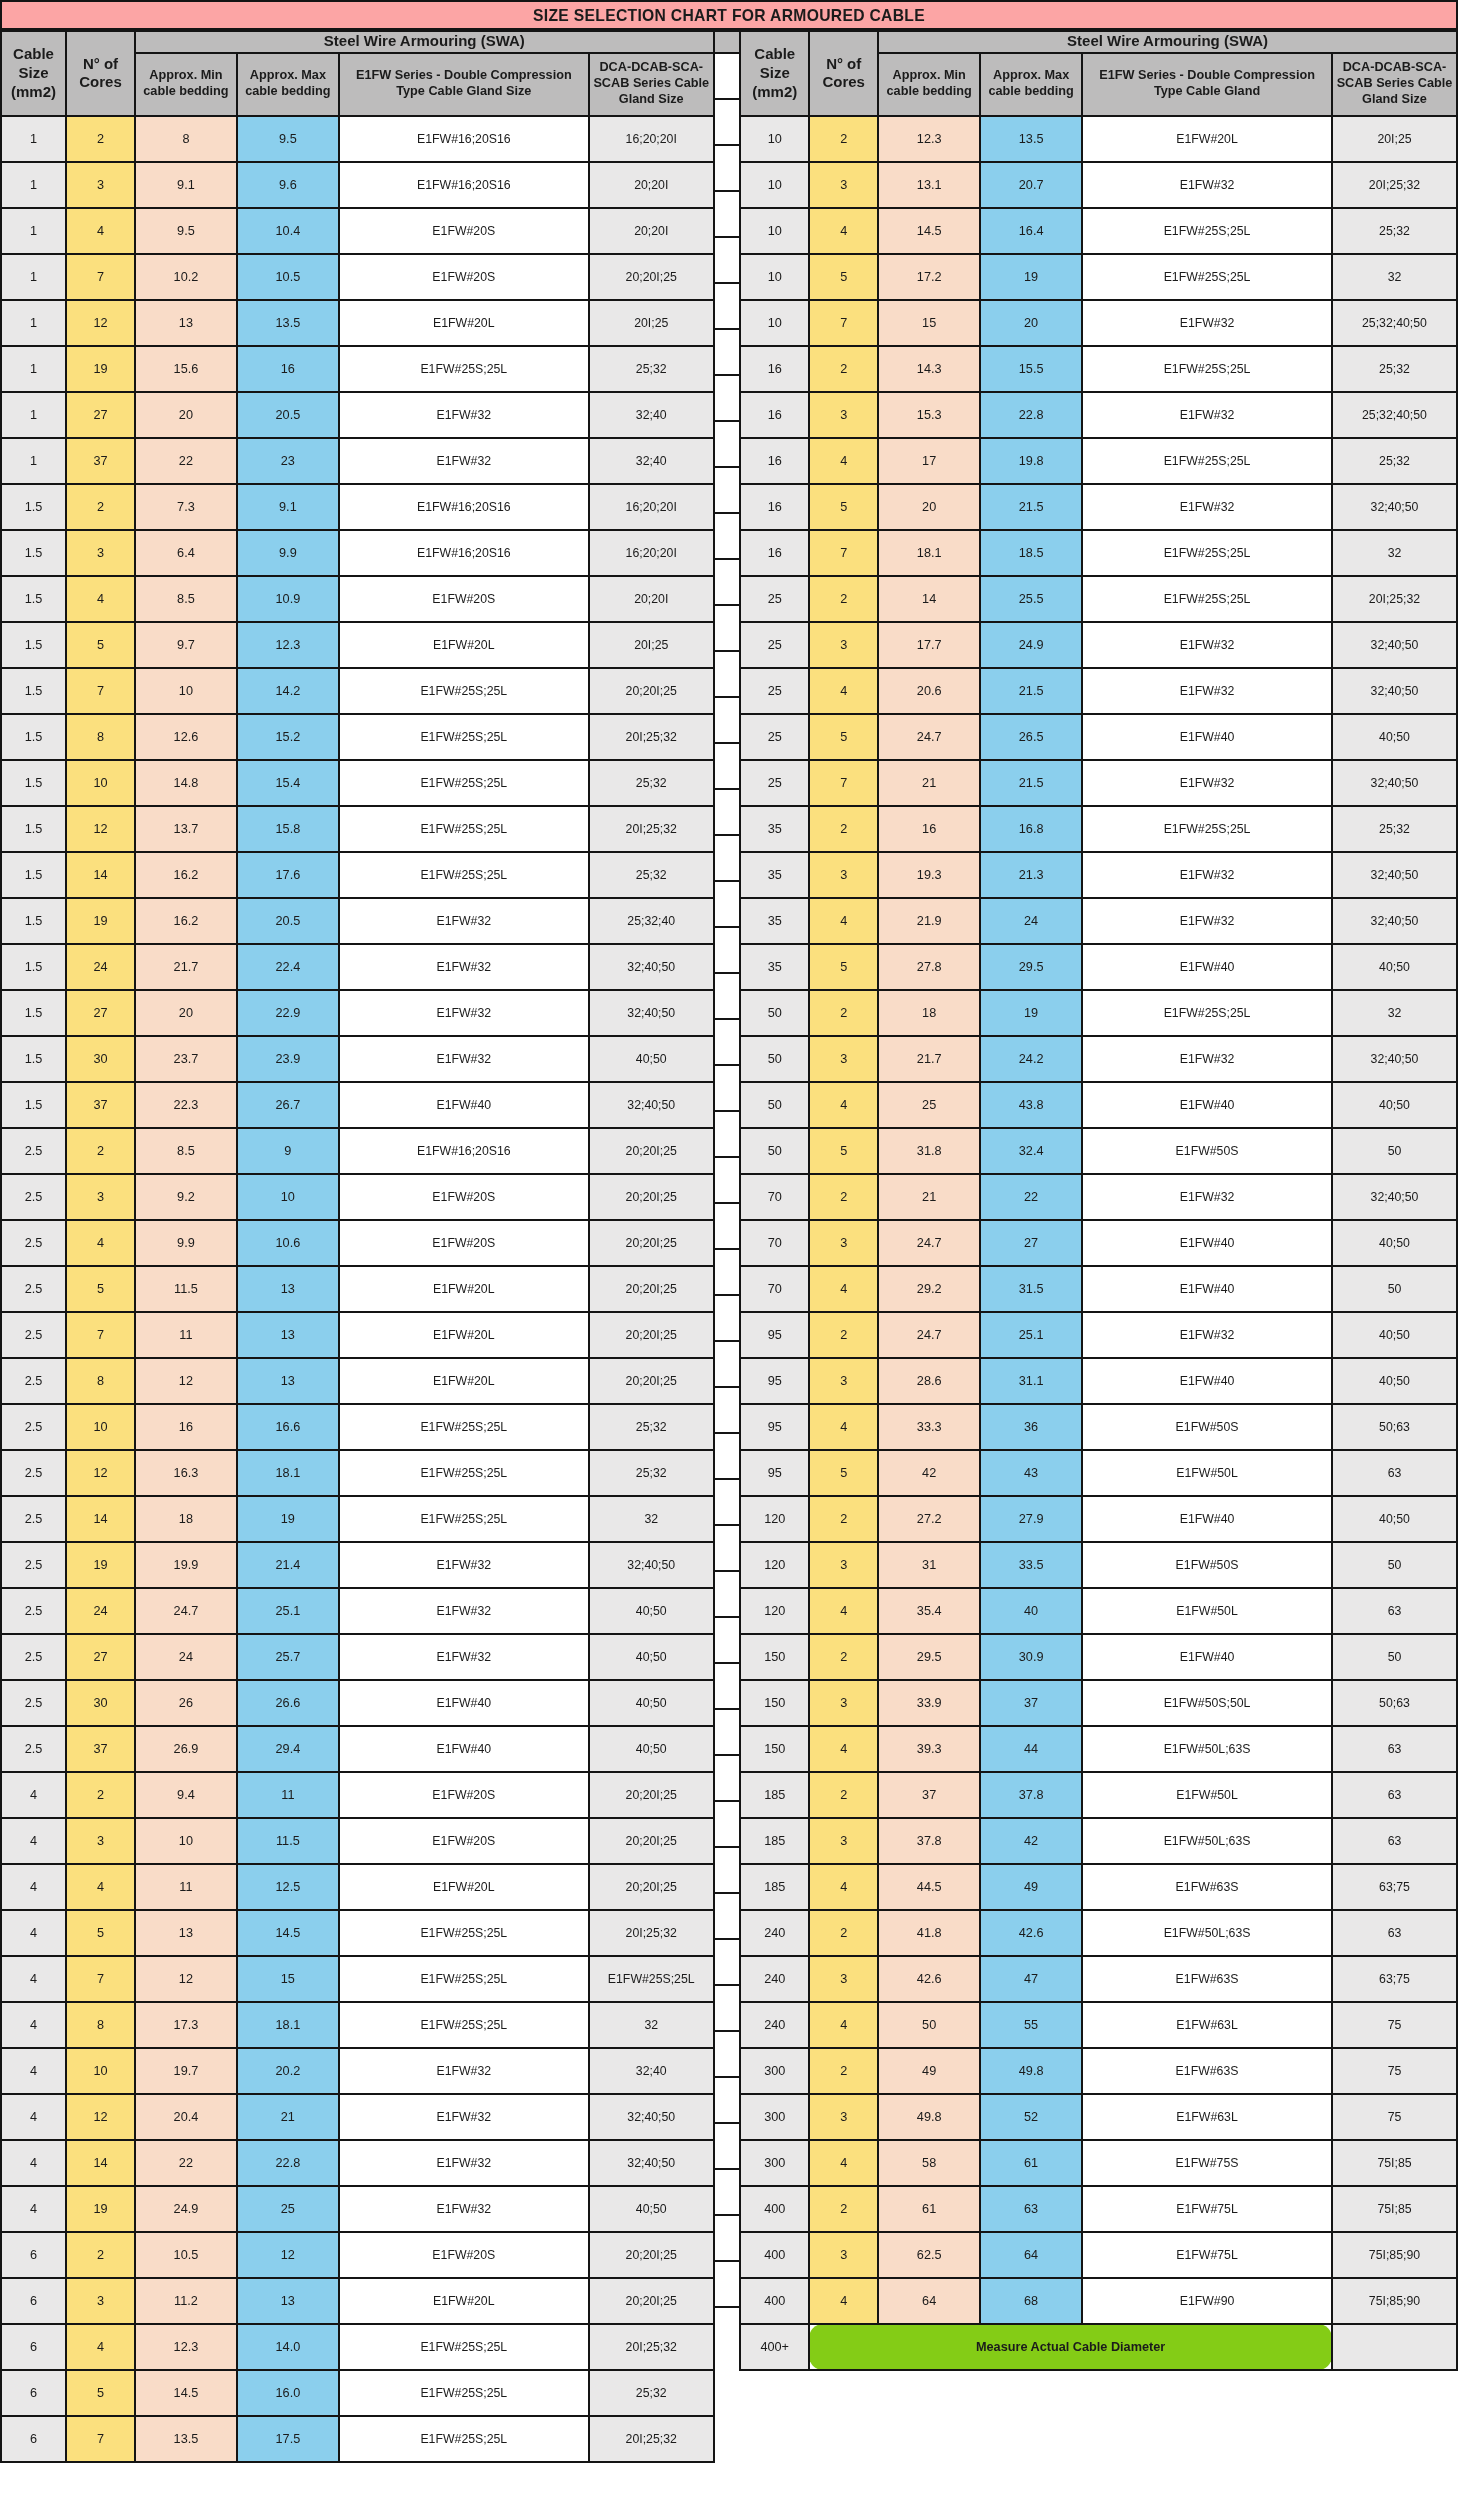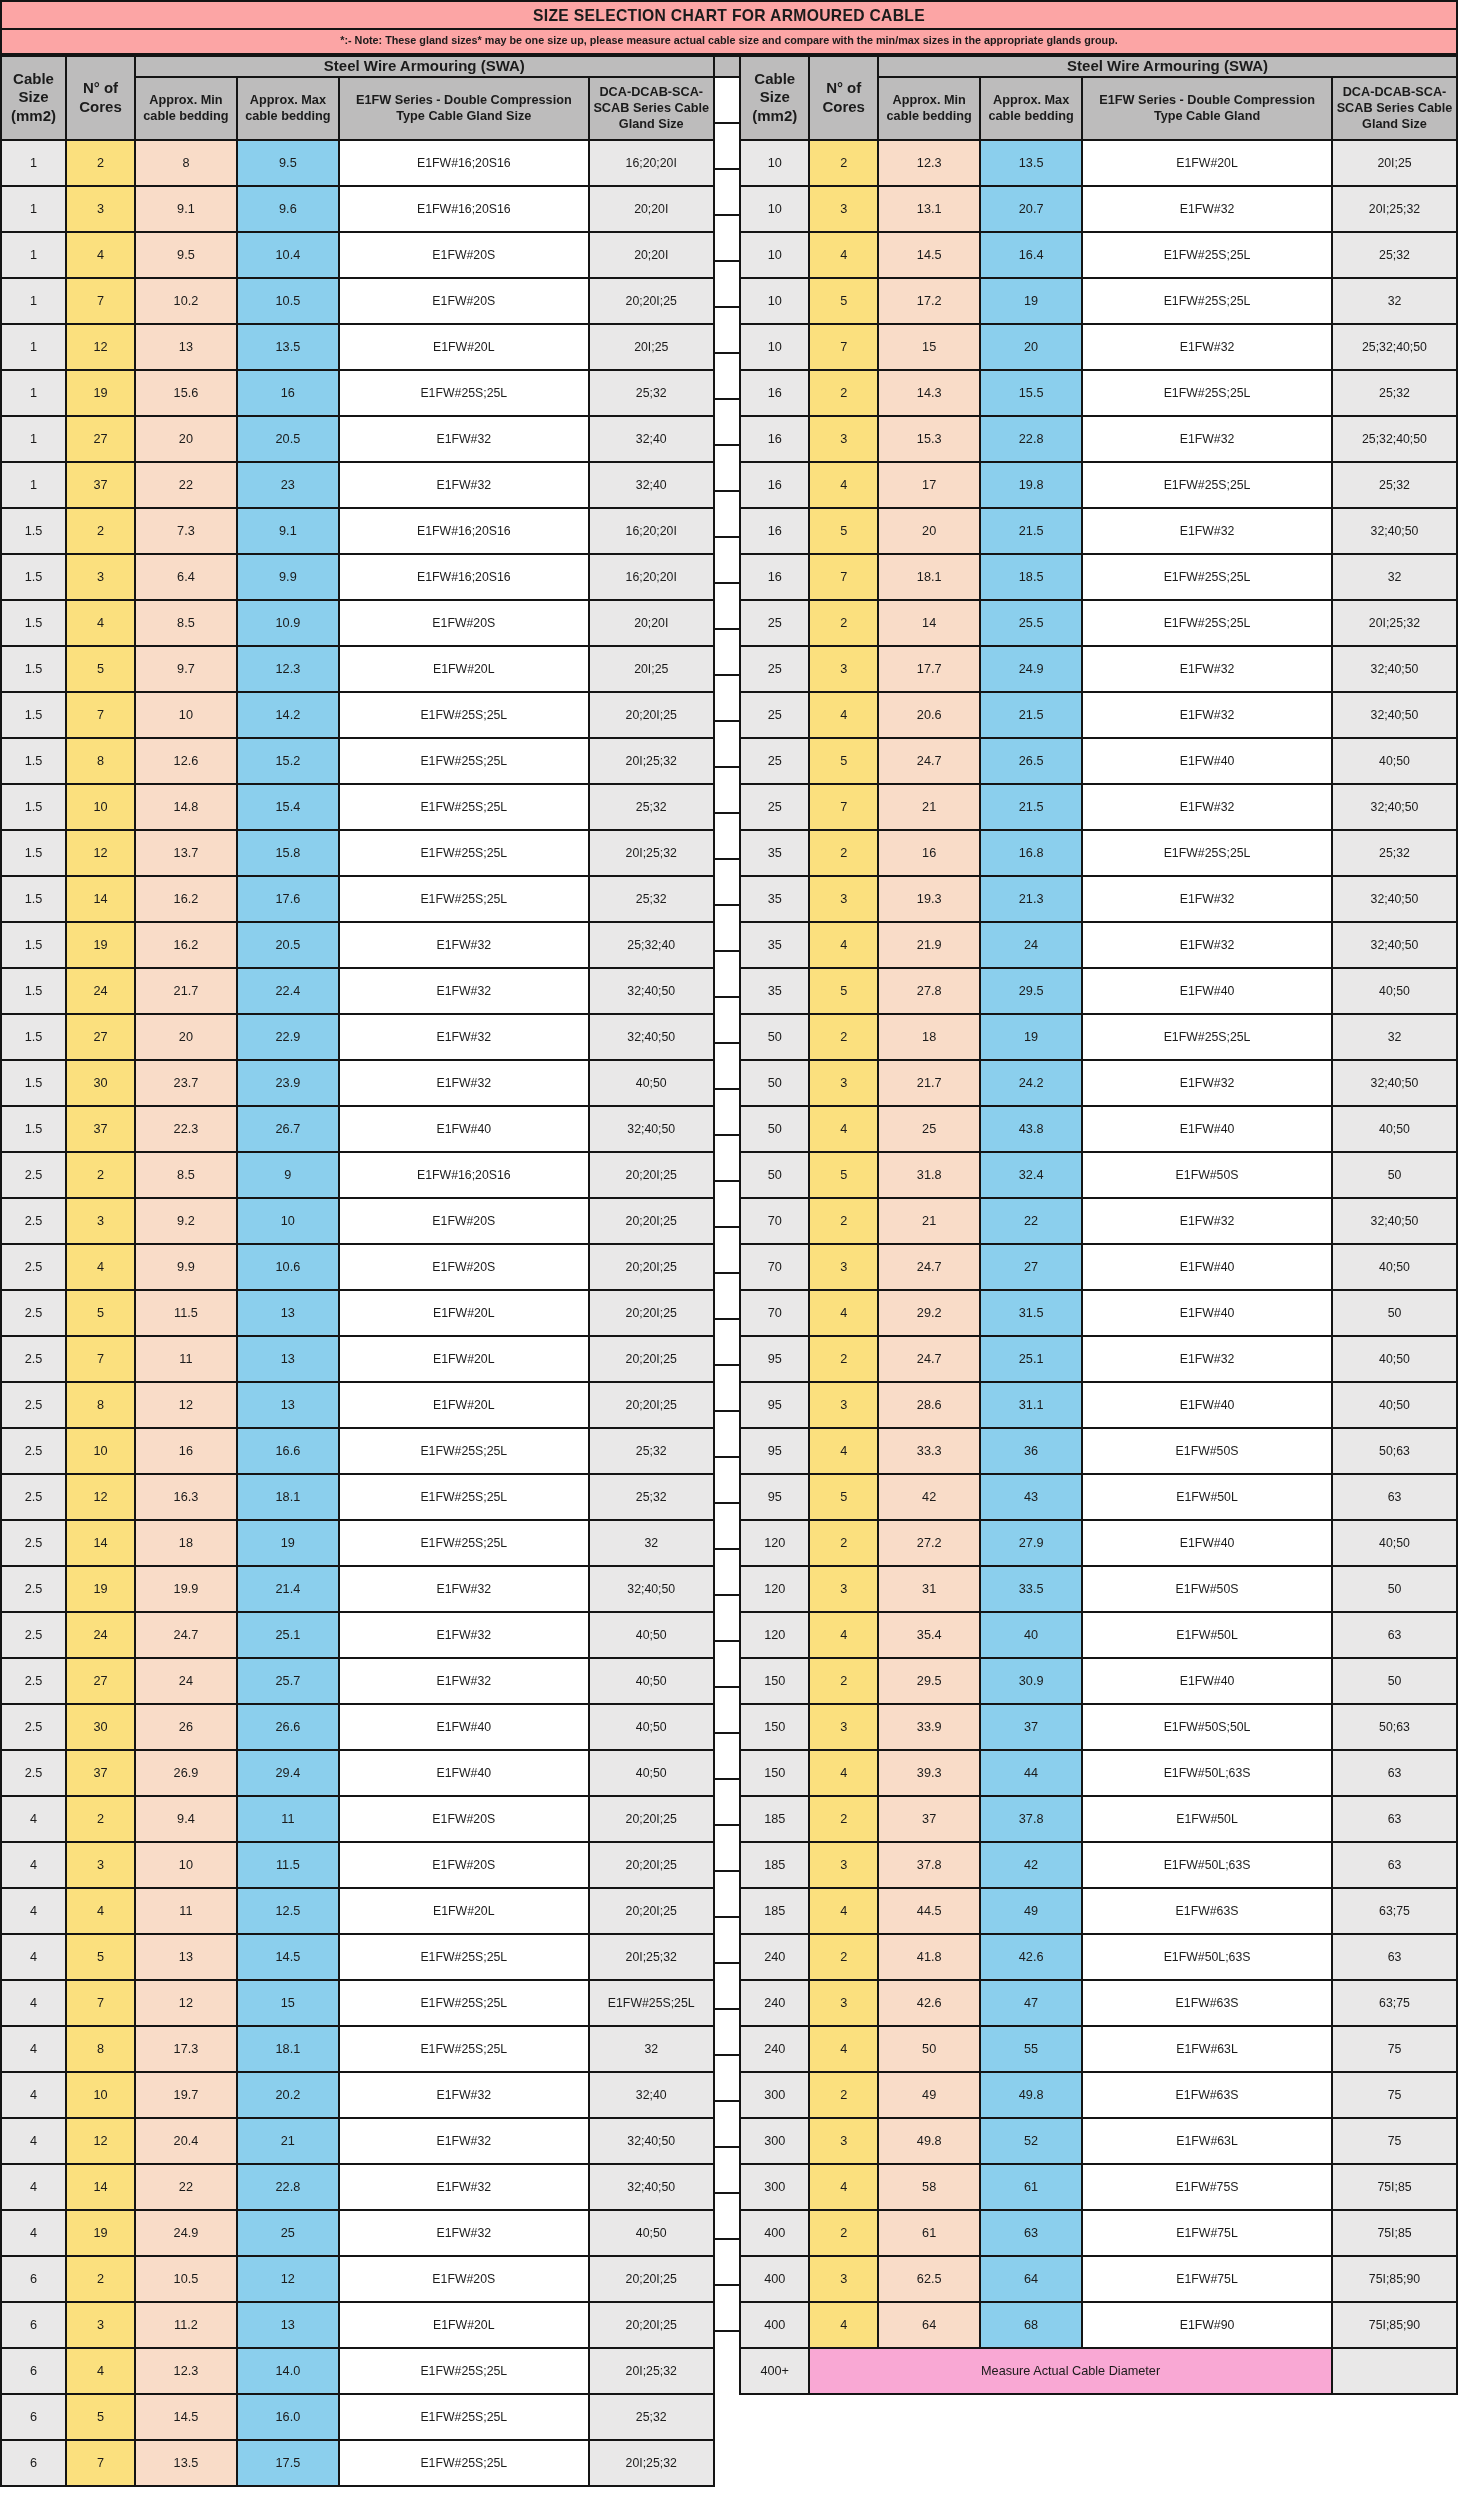--- a/index.html
+++ b/index.html
@@ -23,34 +23,33 @@
   table.right-t tr>*:last-child{border-right-width:2.9px;}
   tbody tr:last-child td{border-bottom-width:2.9px;}
   tr.group-start td{border-top-width:2.9px;}
   
   .col-size{background:#e9e8e8;}
   .col-cores{background:#fbe07e;}
   .col-min{background:#f9dcc8;}
   .col-max{background:#8bcfed;}
   .col-e1fw{background:#ffffff;font-size:12.3px;}
   .col-dca{background:#e9e8e8;font-size:12.3px;}
-  .col-merged{background:#f9a8d4;font-weight:normal;}
+  .col-merged{background:#84cc16;font-weight:bold;border-radius:14px;}
   
   table.gap-t td{border-left:none;border-right:none;background:#ffffff;}
   table.gap-t th{border-left:none;border-right:none;background:#bdbcbc;}
   .w-size{width:65px;}.w-cores{width:69px;}.w-min{width:102px;}.w-max{width:102px;}
   .w-e1fw{width:250px;}.w-dca{width:125px;}.w-gap{width:24.5px;}
 </style>
 </head>
 <body>
 
 <div class="frame">
 
   <div class="bar title-bar">SIZE SELECTION CHART FOR ARMOURED CABLE</div>
-  <div class="bar note-bar">*:- Note: These gland sizes* may be one size up, please measure actual cable size and compare with the min/max sizes in the appropriate glands group.</div>
 
   <div class="tables-row">
 
     <table class="left-t">
       <colgroup>
         <col class="w-size">
           <col class="w-cores">
           <col class="w-min">
         <col class="w-max">
           <col class="w-e1fw">

